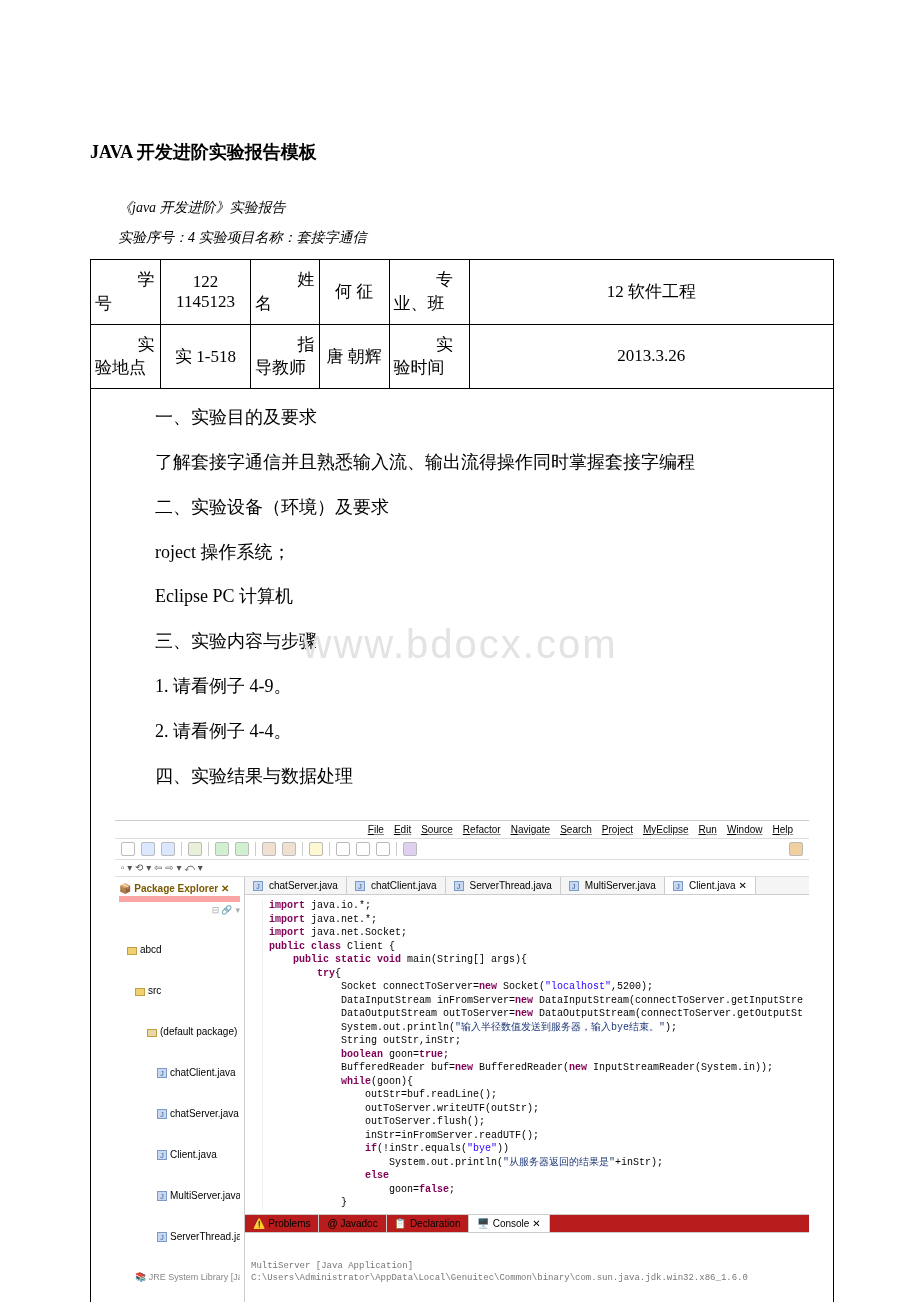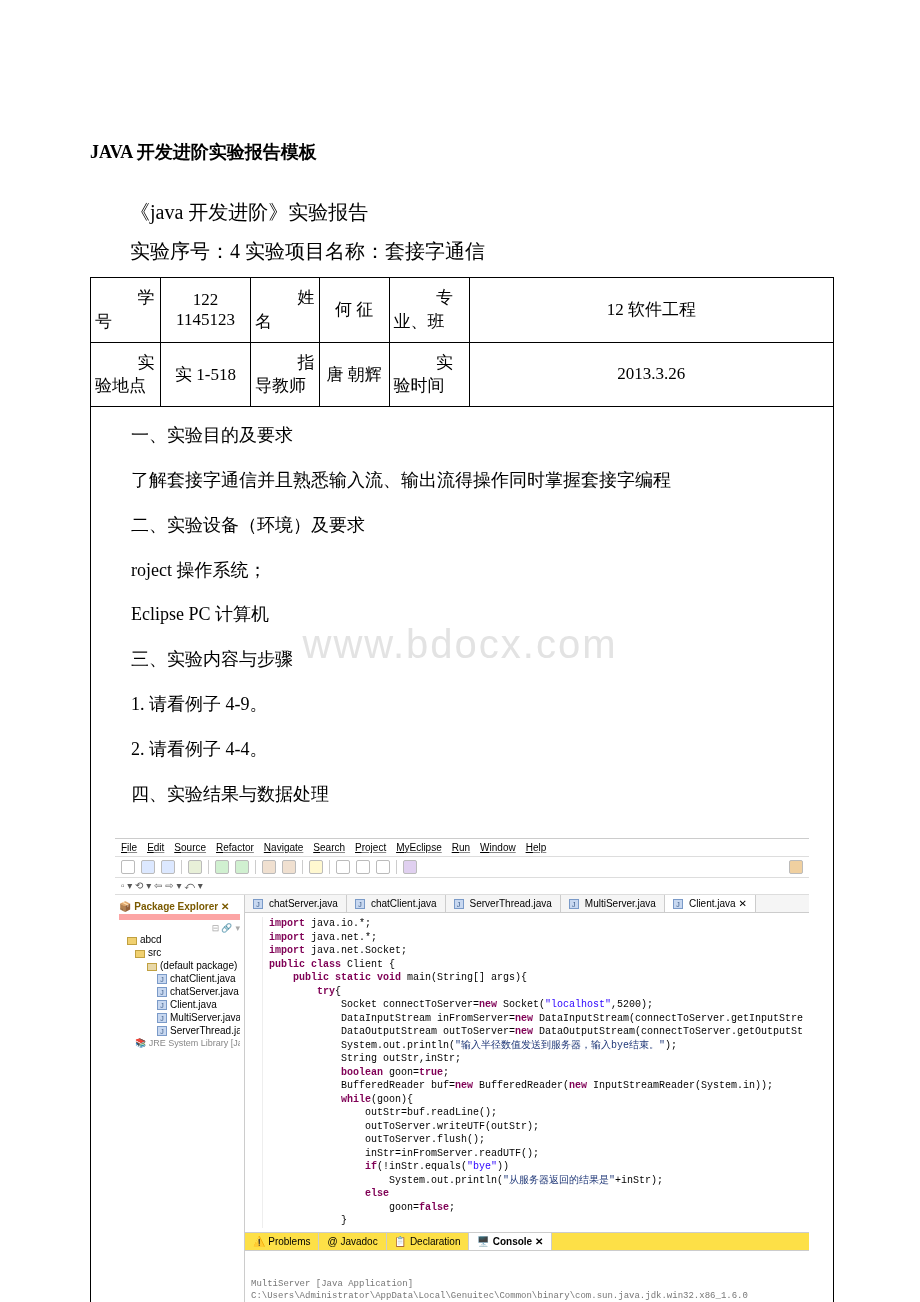--- a/index.html
+++ b/index.html
@@ -16,21 +16,22 @@
   .title {
     text-align: left;
     font-weight: bold;
     font-size: 18px;
     margin-bottom: 35px;
     font-family: Liberation Serif, serif;
   }
   .subtitle-line {
     text-indent: 2em;
     margin-bottom: 12px;
-    font-size: 20px;
+    font-size: 14px;
+    font-style: italic;
   }
   table.info {
     border-collapse: collapse;
     width: 100%;
     margin-top: 10px;
   }
   table.info td {
     border: 1px solid #000;
     padding: 8px 4px;
     vertical-align: top;
@@ -44,21 +45,21 @@
     vertical-align: middle;
   }
   .content-cell {
     padding: 0 !important;
   }
   .section-text {
     padding: 14px 24px 14px 40px;
     line-height: 1.6;
     font-size: 18px;
   }
-  .section-text p { margin-bottom: 16px; }
+  .section-text p { margin-bottom: 16px; margin-left: 24px; }
   .watermark {
     position: absolute;
     top: 622px;
     left: 50%;
     transform: translateX(-50%);
     font-size: 40px;
     color: #e3e3e3;
     font-family: Arial, sans-serif;
     letter-spacing: 2px;
     white-space: nowrap;
@@ -72,20 +73,21 @@
     color: #000;
     background: #fff;
     border-top: 1px solid #ccc;
     position: relative;
     z-index: 1;
     margin: 0 24px 30px 24px;
   }
   .ide-menu {
     padding: 3px 6px;
     border-bottom: 1px solid #ddd;
+    text-align: right;
   }
   .ide-menu span { margin-right: 10px; text-decoration: underline; text-decoration-color: #888; }
   .ide-toolbar {
     padding: 3px 6px;
     border-bottom: 1px solid #ddd;
     display: flex;
     gap: 6px;
     align-items: center;
     font-size: 10px;
   }
@@ -94,21 +96,21 @@
   .ide-toolbar2 { padding:2px 6px; border-bottom:1px solid #ddd; font-size:10px; color:#555;}
   .ide-body { display:flex; }
   .ide-left {
     width: 130px;
     border-right: 1px solid #ccc;
     padding: 4px 4px;
     font-size: 10px;
     background: #fff;
   }
   .pkg-title { font-weight:bold; color:#7a5a00; font-size:10px; padding:2px 0; border-bottom:6px solid #fca5a5; margin-bottom:3px;}
-  .tree-item { padding: 1px 0 1px 8px; white-space: nowrap; overflow:hidden; }
+  .tree-item { padding: 1px 0 1px 8px; white-space: nowrap; overflow:hidden;margin-top:28px; }
   .tree-item.l2 { padding-left: 16px; }
   .tree-item.l3 { padding-left: 28px; }
   .tree-item.l4 { padding-left: 38px; }
   .j-icon { display:inline-block; width:10px; height:10px; background:#c8d8f0; border:1px solid #7a9ac8; font-size:7px; text-align:center; line-height:10px; color:#3a5a88; margin-right:3px;}
   .folder-icon { display:inline-block; width:10px; height:8px; background:#f0d070; border:1px solid #c0a040; margin-right:3px; vertical-align:middle;}
   .jre { color:#888; font-size:9px; }
   .ide-right { flex:1; display:flex; flex-direction:column; overflow:hidden;}
   .editor-tabs {
     display:flex;
     border-bottom:1px solid #ccc;
@@ -133,25 +135,25 @@
     position:relative;
   }
   .code .ruler { position:absolute; left:4px; top:4px; bottom:4px; width:14px; border-right:1px solid #eee;}
   .kw { color: #7f0055; font-weight: bold; }
   .str { color: #2a00ff; }
   .str-cn { color: #203878; }
   .bottom-tabs {
     display:flex;
     border-top:1px solid #ccc;
     border-bottom:1px solid #ccc;
-    background:#fde047;
+    background:#b91c1c;
     font-size:10px;
   }
   .bottom-tabs .btab { padding:3px 8px; border-right:1px solid #ccc; }
-  .bottom-tabs .btab.active { background:#fff;font-weight:bold; }
+  .bottom-tabs .btab.active { background:#fff; }
   .console {
     font-family: "Courier New", monospace;
     font-size: 10px;
     padding: 2px 6px;
     white-space: pre-wrap;
     line-height: 1.3;
   }
   .console-hdr { color:#777; font-size:9px; }
   .label-indent { display:block; text-indent: 2.5em;}
 </style>

